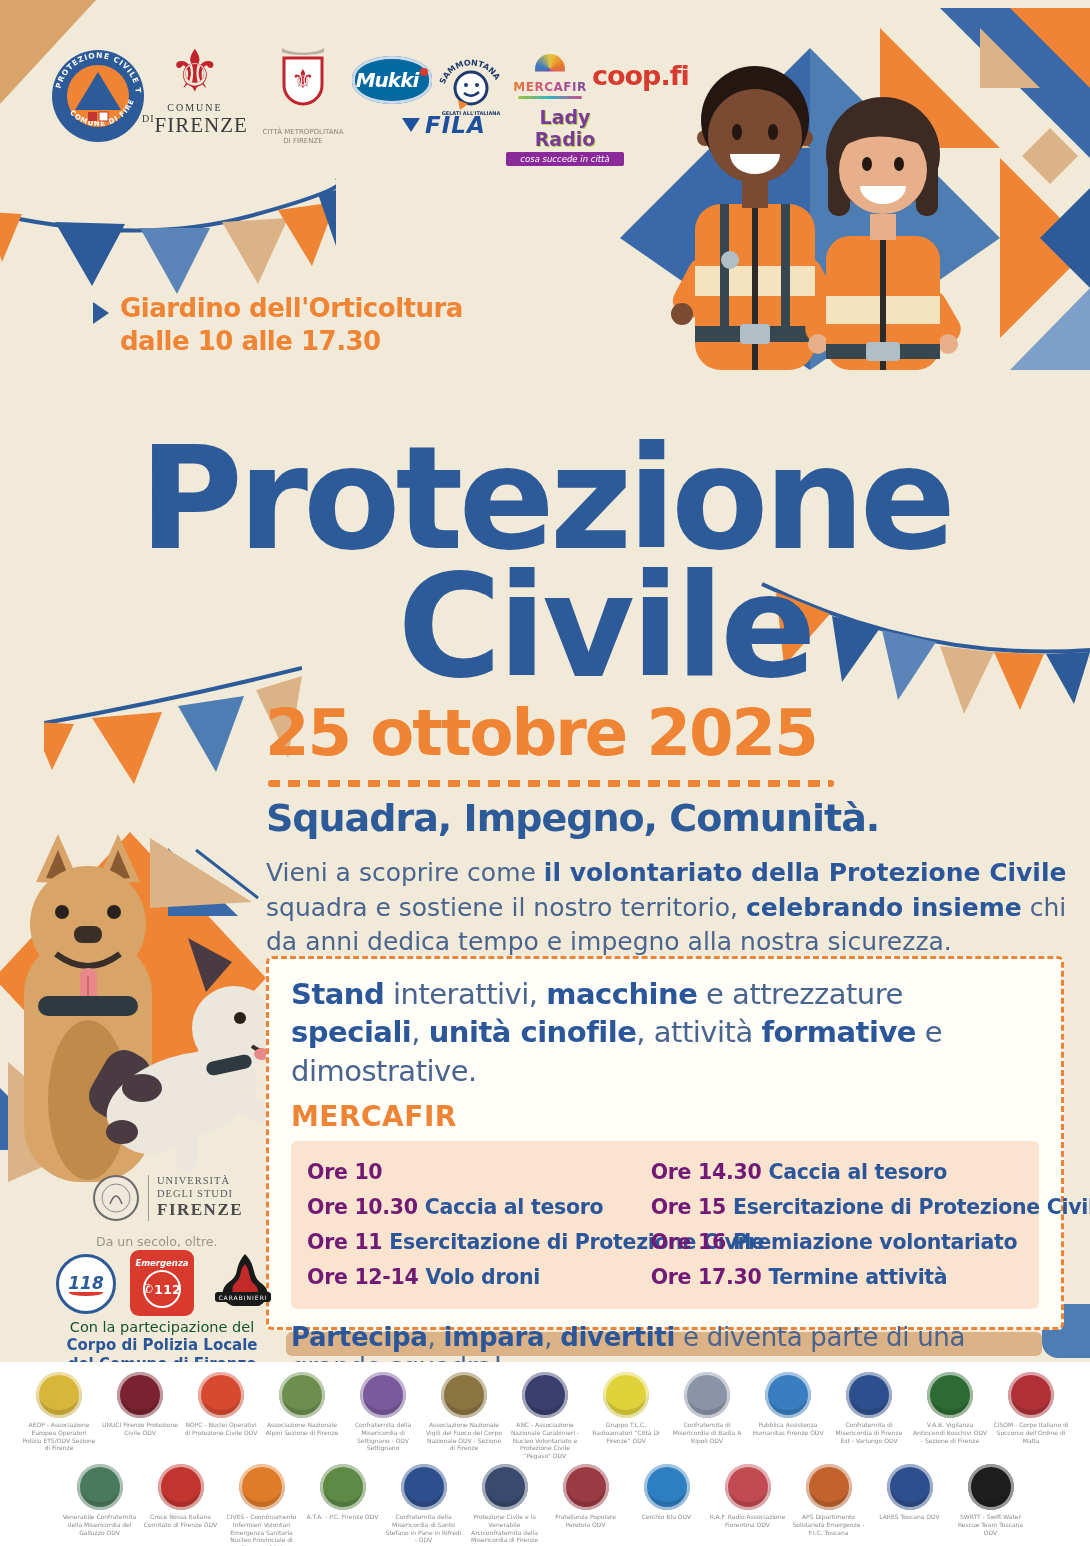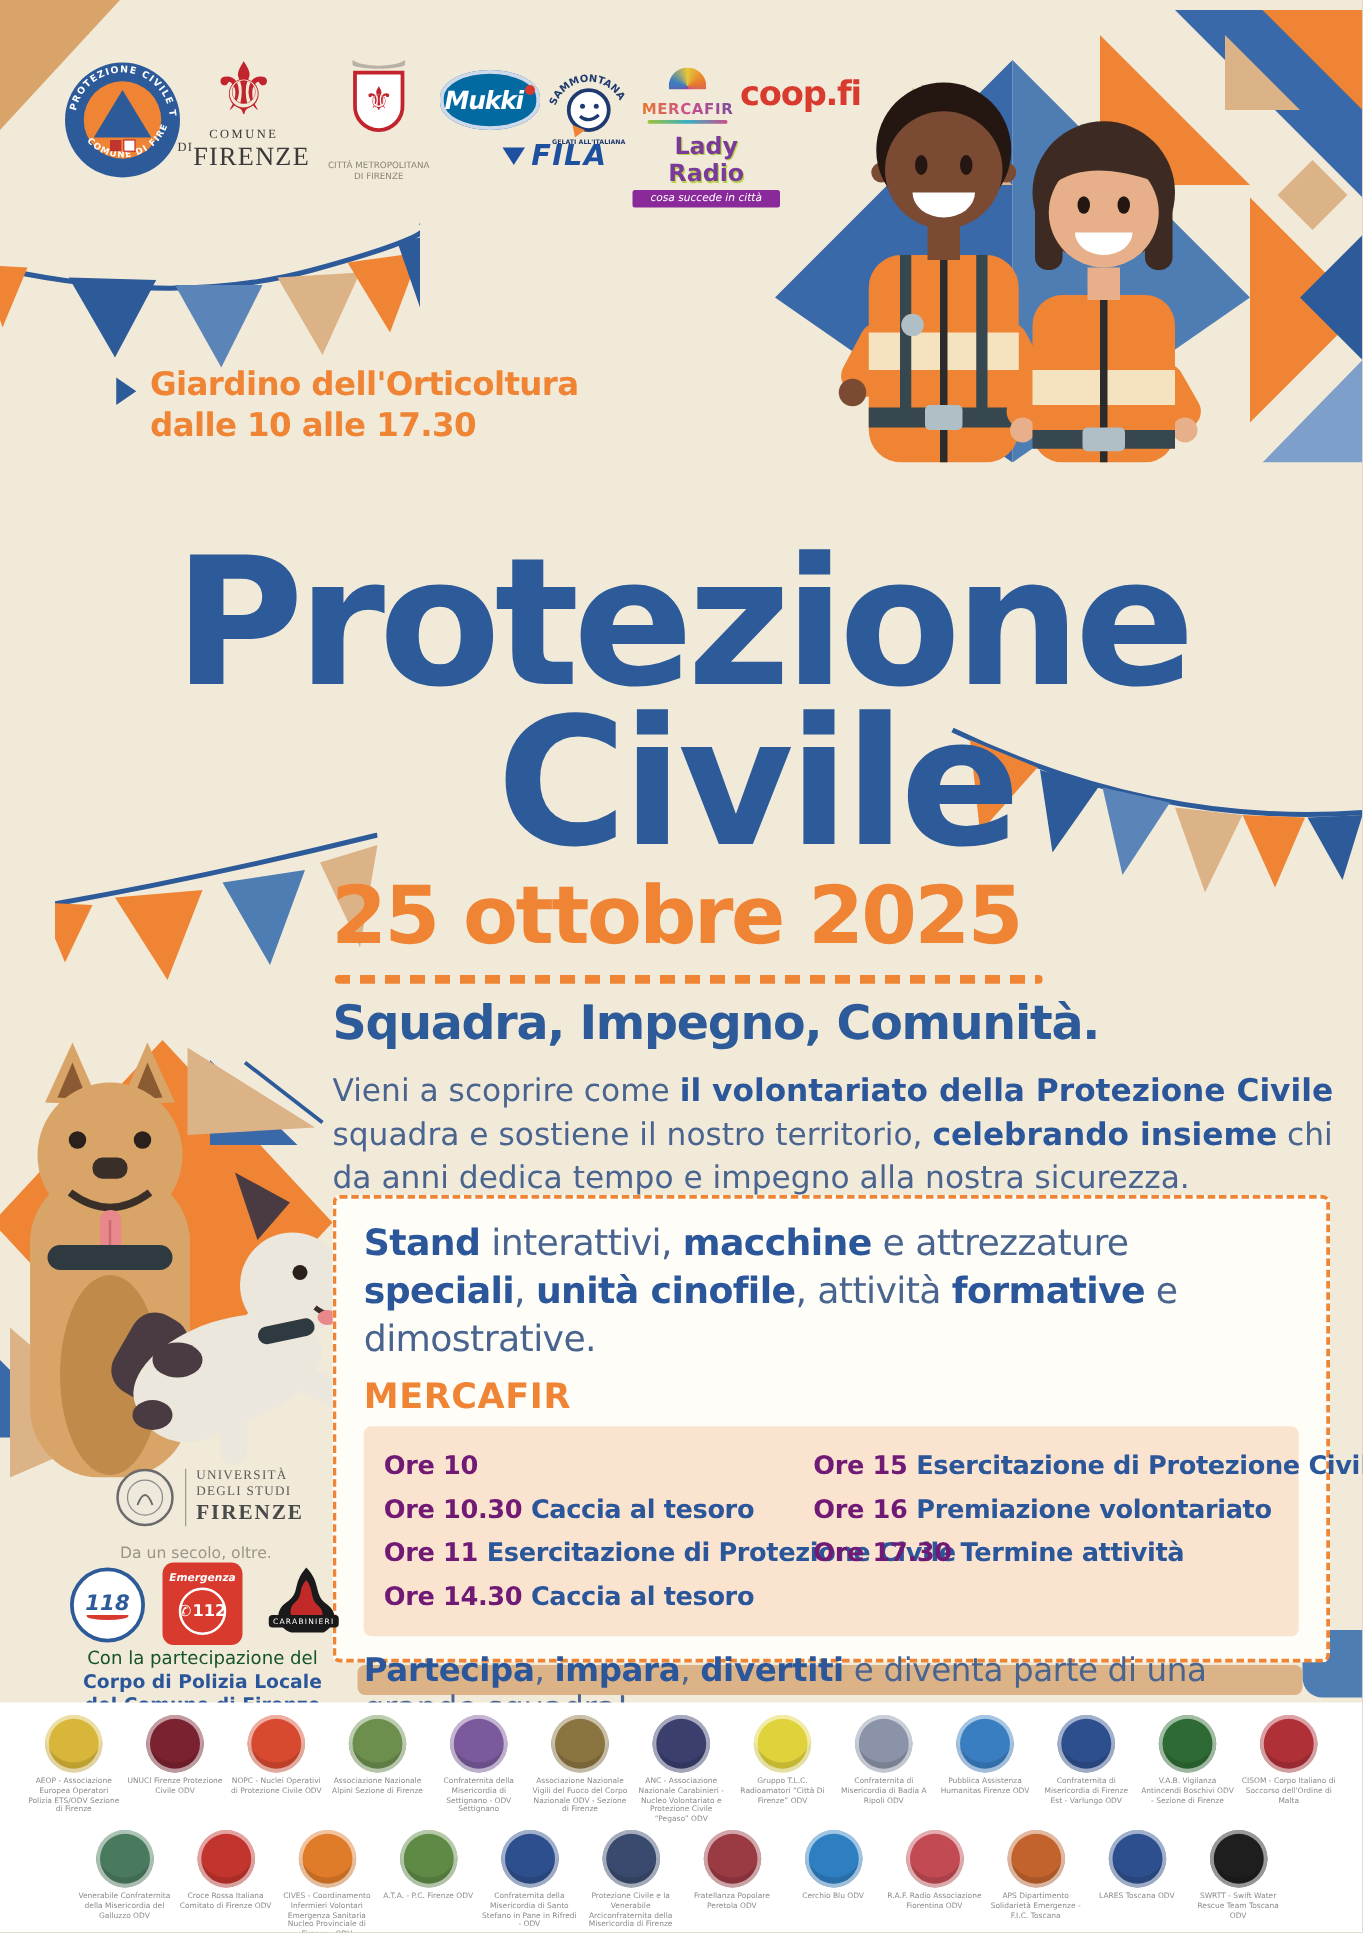--- a/index.html
+++ b/index.html
@@ -358,20 +358,24 @@
         </div>
       <div class="sch-row">
           <span class="sch-time">Ore 10.30</span>
           <span class="sch-label">Caccia al tesoro</span>
         </div>
       <div class="sch-row">
           <span class="sch-time">Ore 11</span>
           <span class="sch-label">Esercitazione di Protezione Civile</span>
         </div>
       <div class="sch-row">
+          <span class="sch-time">Ore 12-14</span>
+          <span class="sch-label">Volo droni</span>
+        </div>
+      <div class="sch-row">
           <span class="sch-time">Ore 14.30</span>
           <span class="sch-label">Caccia al tesoro</span>
         </div>
       <div class="sch-row">
           <span class="sch-time">Ore 15</span>
           <span class="sch-label">Esercitazione di Protezione Civile</span>
         </div>
       <div class="sch-row">
           <span class="sch-time">Ore 16</span>
           <span class="sch-label">Premiazione volontariato</span>

